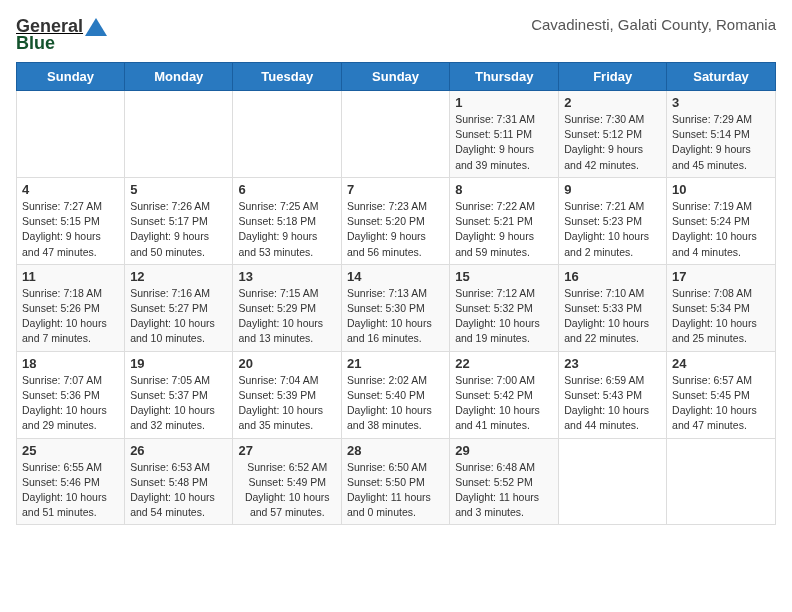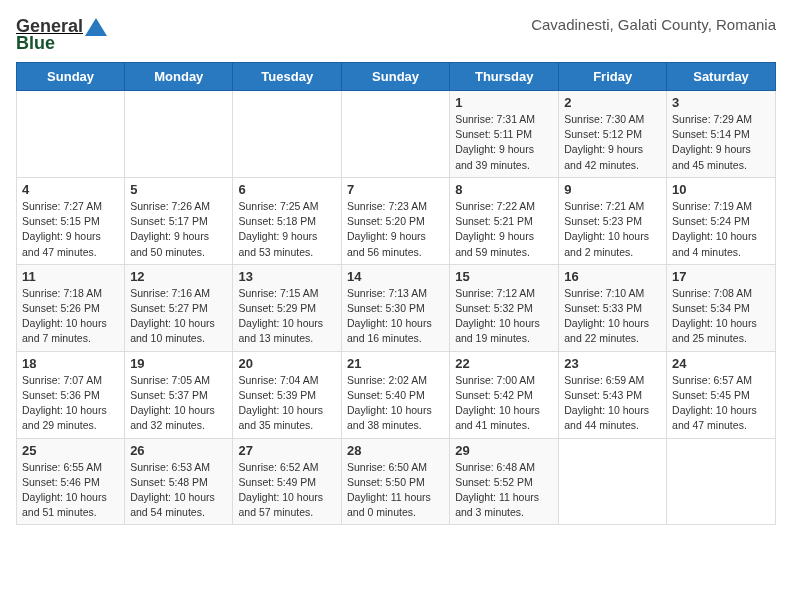--- a/index.html
+++ b/index.html
@@ -311,21 +311,21 @@
         </td>
         <td>
           <div class="day-number">26</div>
           <div class="day-info" style="white-space: pre-line;">Sunrise: 6:53 AM
 Sunset: 5:48 PM
 Daylight: 10 hours
 and 54 minutes.</div>
         </td>
         <td>
           <div class="day-number">27</div>
-          <div class="day-info" style="white-space: pre-line;">Sunrise: 6:52 AM
+          <div class="day-info" style="white-space: pre-line; text-align: center;">Sunrise: 6:52 AM
 Sunset: 5:49 PM
 Daylight: 10 hours
 and 57 minutes.</div>
         </td>
         <td>
           <div class="day-number">28</div>
           <div class="day-info" style="white-space: pre-line;">Sunrise: 6:50 AM
 Sunset: 5:50 PM
 Daylight: 11 hours
 and 0 minutes.</div>

